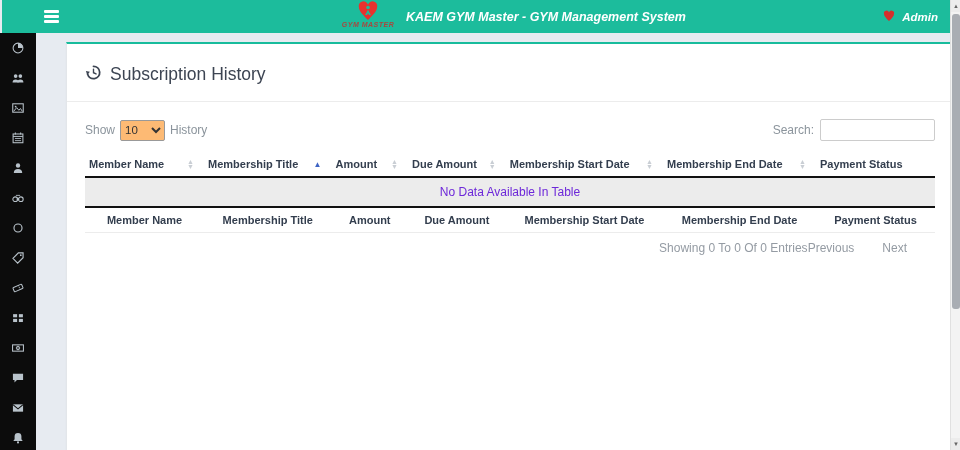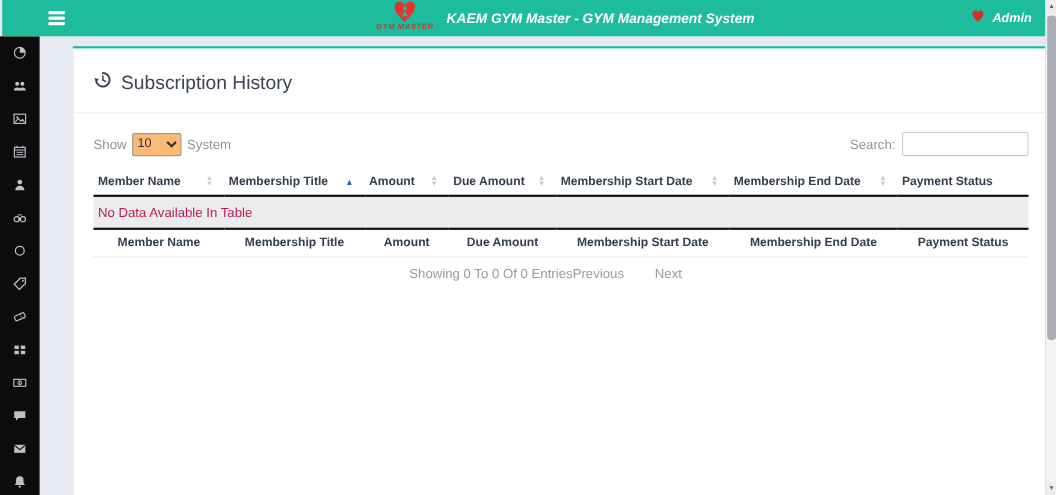--- a/index.html
+++ b/index.html
@@ -51,25 +51,25 @@
     border-radius:2px; padding:0 5px; font-size:12px; }
 
   
   table.dt { width:100%; border-collapse:collapse; margin-top:11px; font-size:11px; }
   table.dt th { text-align:center; font-weight:bold; color:#333e4e; padding:6px 4px; }
   thead th { border-bottom:2px solid #111; cursor:pointer; }
   thead th .th-inner { display:flex; align-items:center; justify-content:space-between; }
   .sort-arrows { display:flex; flex-direction:column; line-height:5px;
     font-size:7px; color:#c9ced4; margin-right:6px; }
   .sort-asc-active { font-size:8px; color:#3d63c4; margin-right:6px; }
-  .empty-row td { background:#ececec; color:#be185d; 
+  .empty-row td { background:#ececec; color:#6d28d9; text-align:center;
     font-size:12px; padding:7px 4px; border-bottom:2px solid #111; }
   tfoot th { border-bottom:1px solid #ececec; padding:7px 4px; }
 
-  .table-footer { margin-top:8px; display:flex; justify-content:center;
+  .table-footer { margin-top:8px; display:flex; justify-content:flex-end;
     font-size:12px; color:#949ba3; }
   .pager { display:flex; gap:28px; margin-right:28px; }
   .pager span { cursor:default; }
 
   
   .scrollbar { position:absolute; right:0; top:0; width:10px; height:450px;
     background:#f3f3f3; border-left:1px solid #e0e0e0; z-index:10; }
   .sb-btn { position:absolute; left:0; width:10px; height:12px; background:#ececec;
     color:#666; font-size:6px; text-align:center; line-height:12px; }
   .sb-thumb { position:absolute; left:1px; top:14px; width:8px; height:295px;
@@ -217,21 +217,21 @@
           </svg>
         </span>
         <h1 class="card-title">Subscription History</h1>
       </div>
       <div class="divider"></div>
 
       <div class="controls">
         <div class="show-group">
           <span>Show</span>
           <select id="page-size-select"><option>10</option></select>
-          <span>System</span>
+          <span>History</span>
         </div>
         <div class="search-group">
           <span>Search:</span>
           <input type="text" value="" style="">
         </div>
       </div>
 
       <table class="dt">
         <thead>
           <tr id="thead-row">

